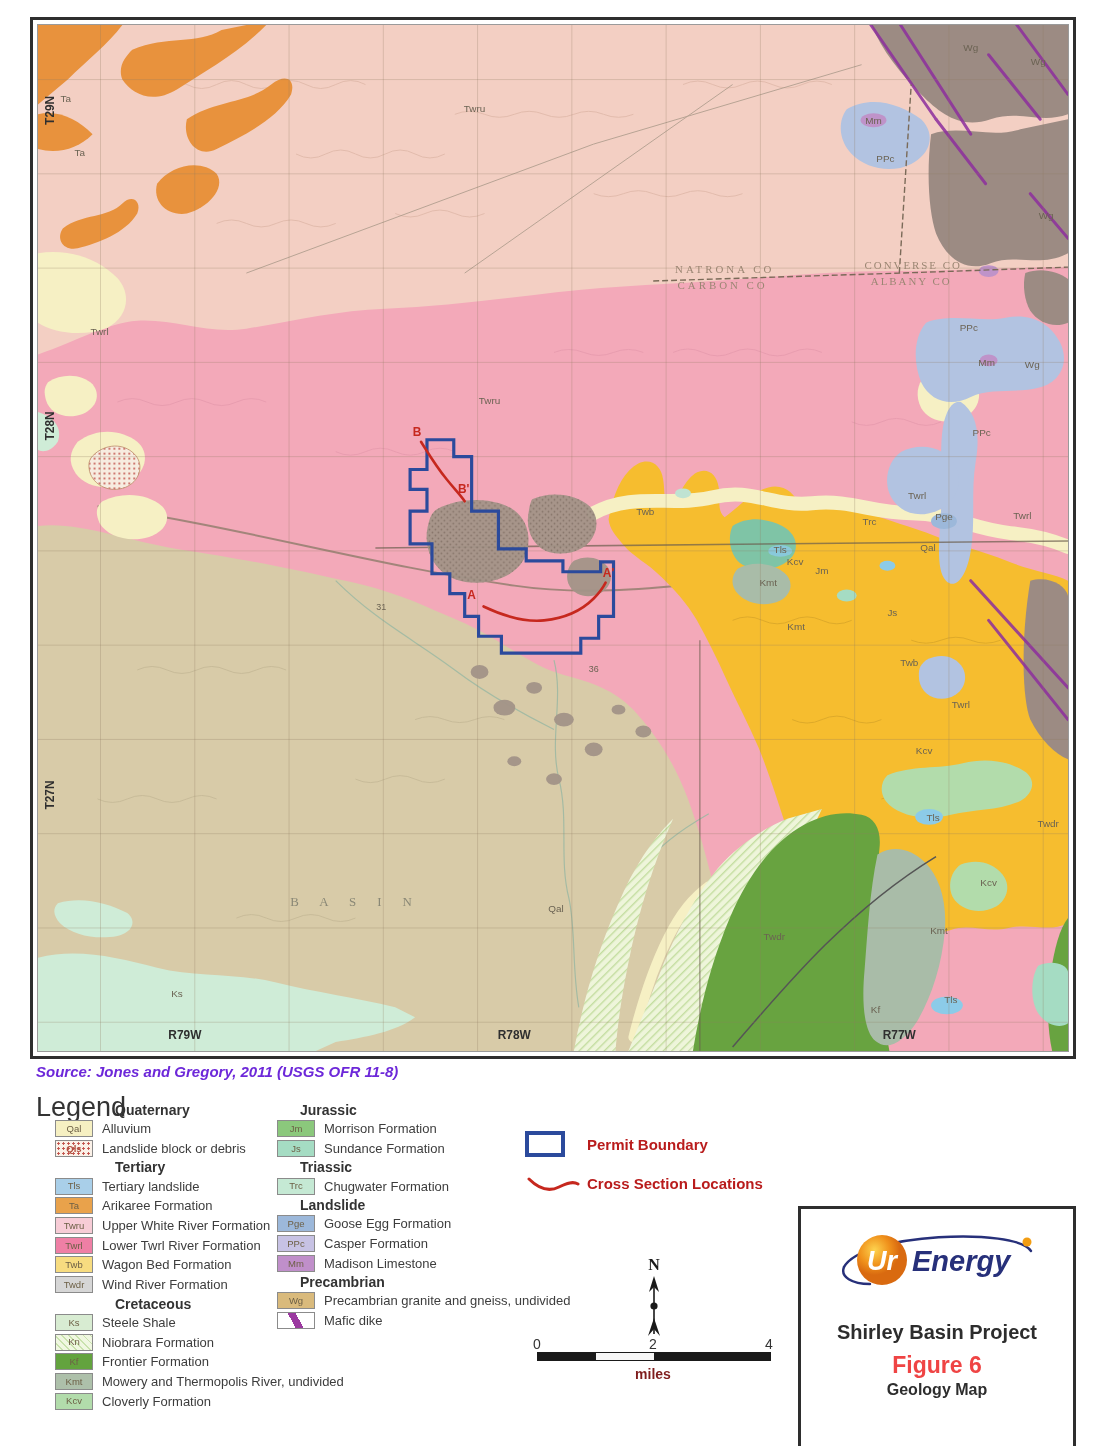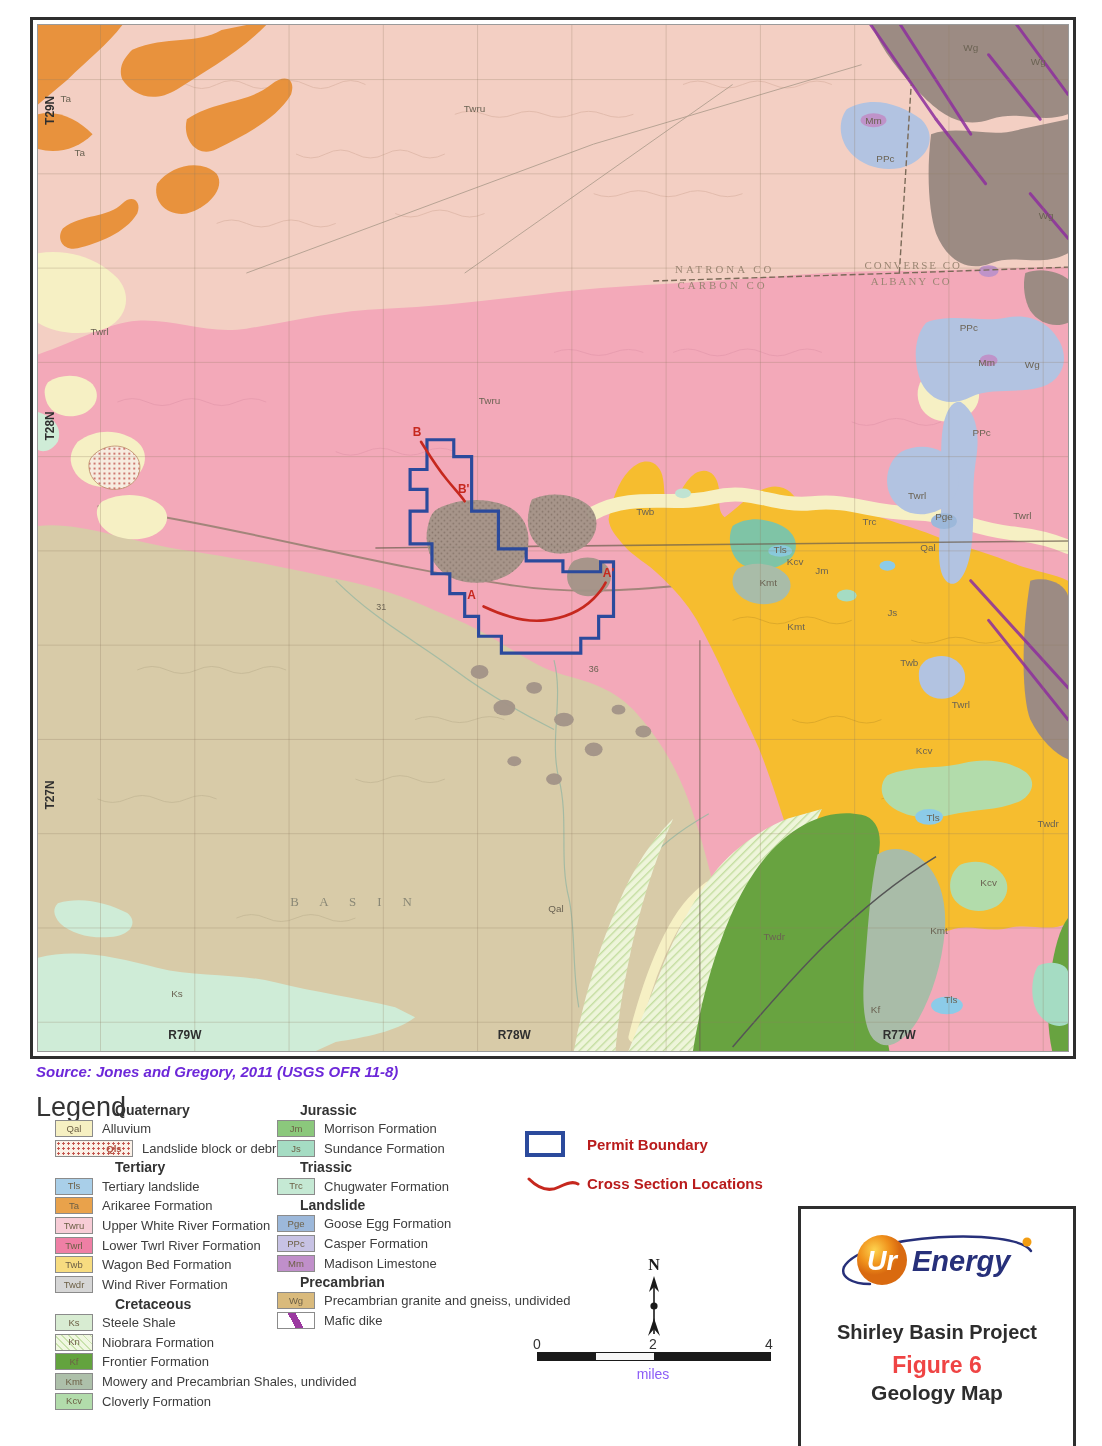--- a/index.html
+++ b/index.html
@@ -15,42 +15,42 @@
   #legend-col-1{left:40px;width:290px;}
   #legend-col-2{left:272px;width:300px;}
   .era{font-weight:bold;font-size:14px;color:#333;height:18px;line-height:18px;}
   #legend-col-1 .era{padding-left:75px;}
   #legend-col-2 .era{padding-left:28px;}
   .lrow{display:flex;align-items:center;height:19.7px;}
   #legend-col-1 .lrow{padding-left:15px;}
   #legend-col-2 .lrow{padding-left:5px;}
   .sw{width:36px;height:15px;border:1px solid #8b8b8b;flex:0 0 auto;margin-right:9px;display:flex;align-items:center;justify-content:center;background:#fff;}
   .sw .code{font-size:9.5px;color:#6d6046;line-height:1;}
-  .sw.dots{background-color:#fbf1e8;background-image:radial-gradient(#c2524b 28%,transparent 32%);background-size:5px 5px;padding-left:40px;}
+  .sw.dots{background-color:#fbf1e8;background-image:radial-gradient(#c2524b 28%,transparent 32%);background-size:5px 5px;}
   .sw.dots .code{color:#b05040;font-weight:bold;}
   .sw.hatch{background:repeating-linear-gradient(45deg,#f0f7e1 0 4px,#c9e2ad 4px 5px);}
   .sw.dike{background:linear-gradient(62deg,#ffffff 40%,#9b3aa0 40%,#9b3aa0 58%,#ffffff 58%);}
   .lab{font-size:13px;color:#3d3d3d;white-space:nowrap;}
   
   #overlay-legend{position:absolute;left:525px;top:1131px;}
   .ovrow{display:flex;align-items:center;margin-bottom:14px;}
   #permit-swatch{width:40px;height:26px;border:4px solid #2b4a9c;background:#fff;box-sizing:border-box;}
   .ovlab{margin-left:22px;font-size:15px;font-weight:bold;color:#b91c1c;}
   
   #north-arrow{position:absolute;left:638px;top:1256px;}
   #scale-bar{position:absolute;left:533px;top:1336px;width:240px;}
   #scale-ticks{position:relative;height:16px;font-size:14px;color:#333;}
   #scale-ticks span{position:absolute;transform:translateX(-50%);}
   #bar{margin-left:4px;width:232px;height:7px;border:1px solid #1a1a1a;background:linear-gradient(to right,#1a1a1a 0 25%,#f7f7f7 25% 50%,#1a1a1a 50% 100%);}
-  #scale-unit{text-align:center;font-size:14px;font-weight:normal;color:#8b5cf6;margin-top:5px;}
+  #scale-unit{text-align:center;font-size:14px;font-weight:bold;color:#7f1d1d;margin-top:5px;}
   
   #title-block{position:absolute;left:798px;top:1206px;width:278px;height:278px;border:3px solid #2e2e2e;box-sizing:border-box;display:flex;flex-direction:column;align-items:center;padding-top:16px;background:#fff;}
   #project-name{font-size:20px;font-weight:bold;color:#2d2d2d;margin-top:30px;}
   #figure-no{font-size:23px;font-weight:bold;color:#ef4444;margin-top:8px;}
-  #figure-sub{font-size:21px;font-weight:bold;color:#2d2d2d;margin-top:2px;}
+  #figure-sub{font-size:16px;font-weight:bold;color:#2d2d2d;margin-top:2px;}
 </style>
 </head>
 <body>
 
 <div id="page">
 
   <div id="map-frame">
     <div id="map-inner">
       <svg id="map-svg" viewBox="0 0 1038 1034" preserveAspectRatio="none">
         <defs>
@@ -399,21 +399,21 @@
       <div class="lrow">
         <div class="sw" style="background: rgb(99, 163, 62);">
           <span class="code">Kf</span>
         </div>
         <span class="lab">Frontier Formation</span>
       </div>
       <div class="lrow">
         <div class="sw" style="background: rgb(173, 192, 170);">
           <span class="code">Kmt</span>
         </div>
-        <span class="lab">Mowery and Precambrian Shales, undivided</span>
+        <span class="lab">Mowery and Thermopolis River, undivided</span>
       </div>
       <div class="lrow">
         <div class="sw" style="background: rgb(178, 220, 171);">
           <span class="code">Kcv</span>
         </div>
         <span class="lab">Cloverly Formation</span>
       </div>
     </div>
   <div id="legend-col-2" class="legend-col">
       <div class="era">Jurassic</div>

